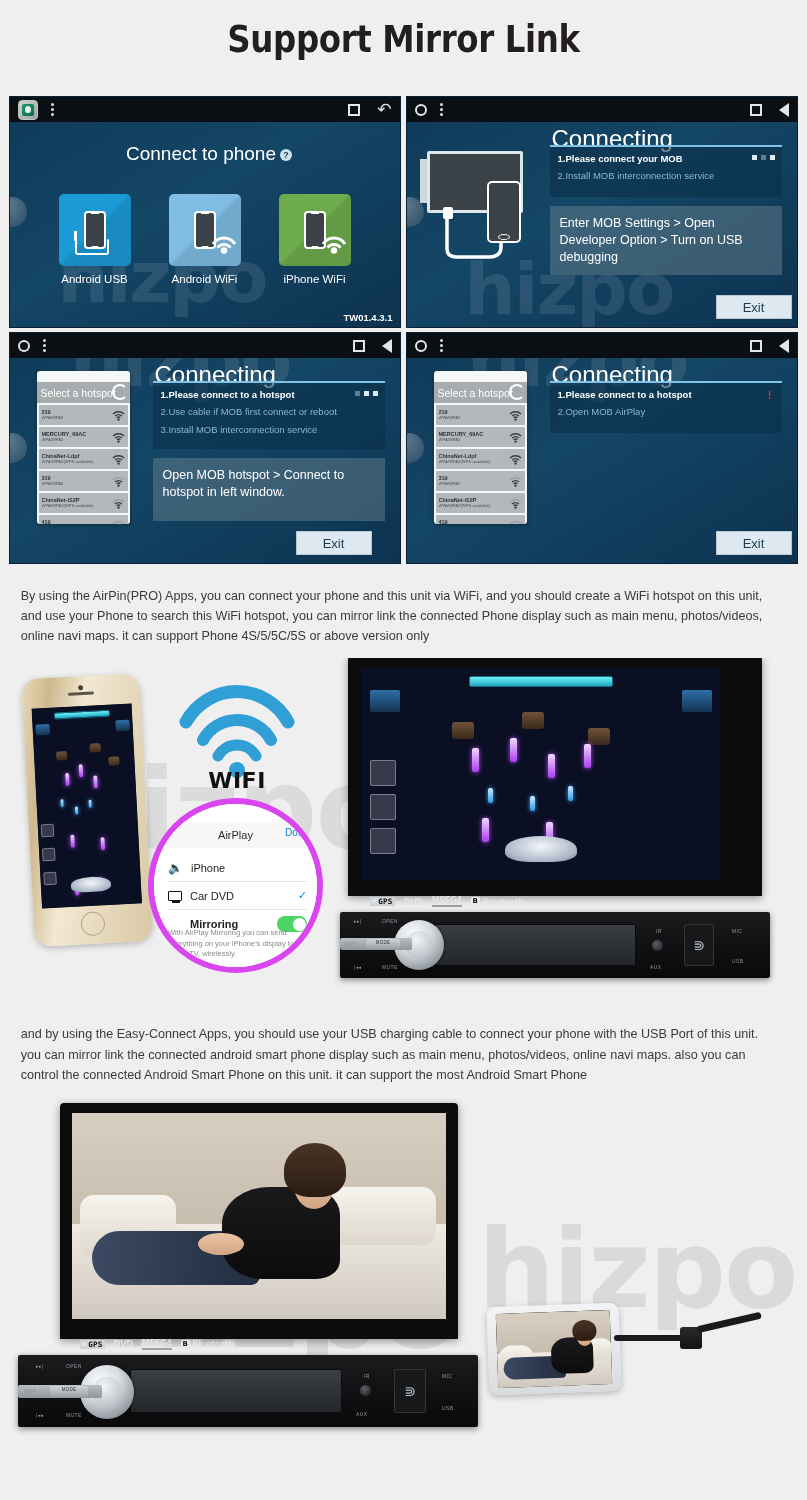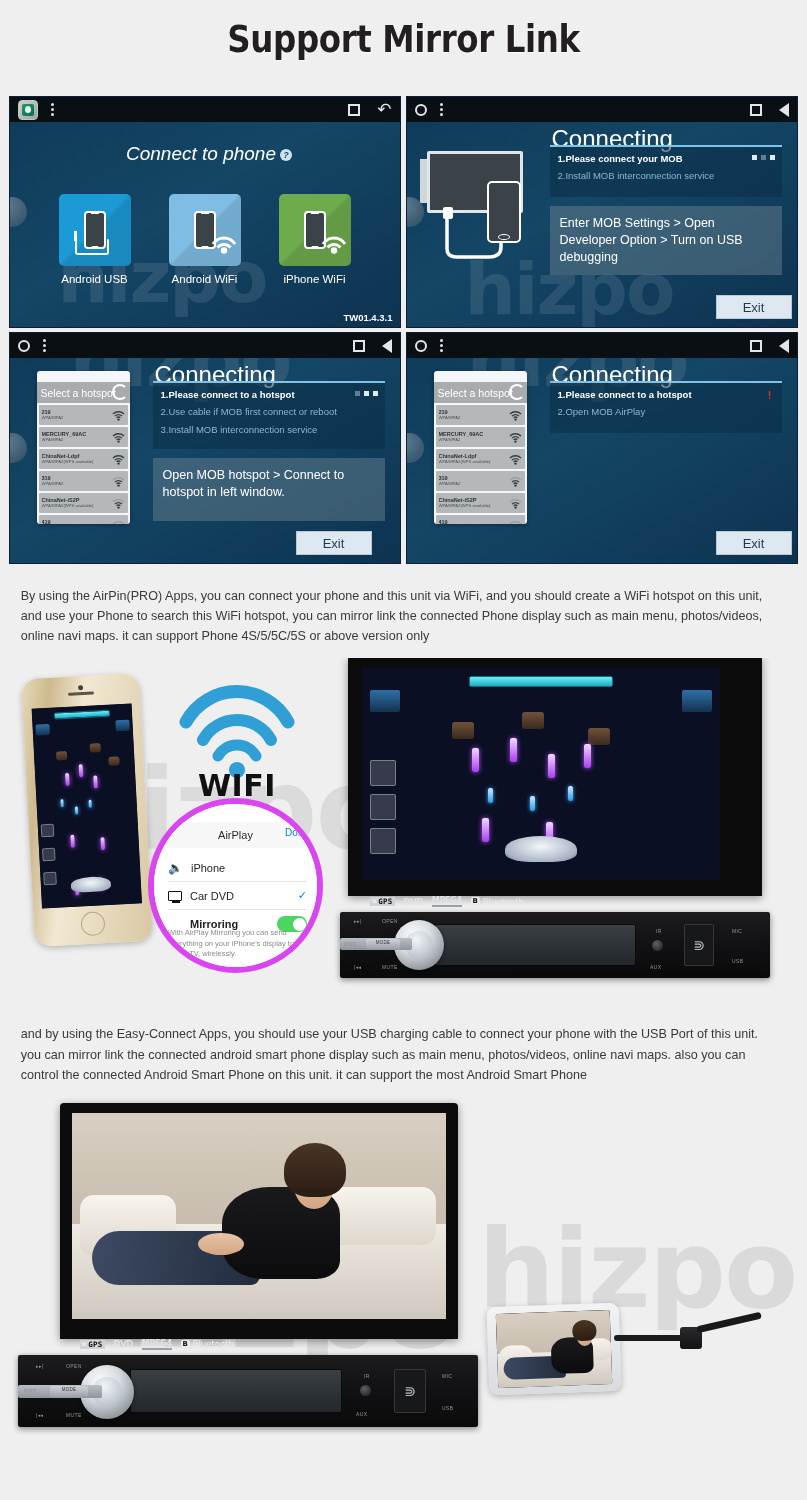--- a/index.html
+++ b/index.html
@@ -91,21 +91,21 @@
   .bezel-knob {
     position:absolute; left:-13px; top:50%; transform:translateY(-50%);
     width:30px;height:30px;border-radius:50%;
     background:radial-gradient(circle at 35% 30%,#5d7b91,#2c4c63);
     z-index:7;
   }
 
   
   .s1-title {
     position:absolute; top:46px; left:9px; right:0; text-align:center;
-    font-size:19px; color:#fff;font-style:italic;
+    font-size:19px; color:#fff;
   }
   .s1-title .q {
     display:inline-block; width:12px;height:12px;border-radius:50%;
     background:#cfe3ef; color:#11405f; font-size:9px; font-weight:bold;
     line-height:12px; text-align:center; vertical-align:middle; margin-left:4px;
   }
   .tiles { position:absolute; top:97px; left:0; right:0; display:flex; justify-content:center; gap:38px; }
   .tile { width:72px; text-align:center; }
   .tile-sq {
     width:72px; height:72px; border-radius:5px; position:relative; overflow:hidden;
@@ -291,21 +291,21 @@
   }
   .g-corner {
     position:absolute; width:14px;height:11px;border-radius:2px;
     background:linear-gradient(#2e6fa8,#14324f);
   }
 
   
   .wifi-big { position:absolute; left:178px; top:24px; width:118px; height:96px; }
   .wifi-label {
     position:absolute; left:178px; top:110px; width:118px; text-align:center;
-    font-family:"DejaVu Sans",sans-serif; font-weight:bold; font-size:30px; color:#111;
+    font-family:"DejaVu Sans",sans-serif; font-weight:bold; font-size:22px; color:#111;
     letter-spacing:0.5px;
   }
 
   
   .ap-circle {
     position:absolute; left:148px; top:140px; width:175px; height:175px;
     border-radius:50%; border:6px solid #d946ef; overflow:hidden;
     background:#fff;
   }
   .ap-inner { position:absolute; inset:0; background:#fff; }

